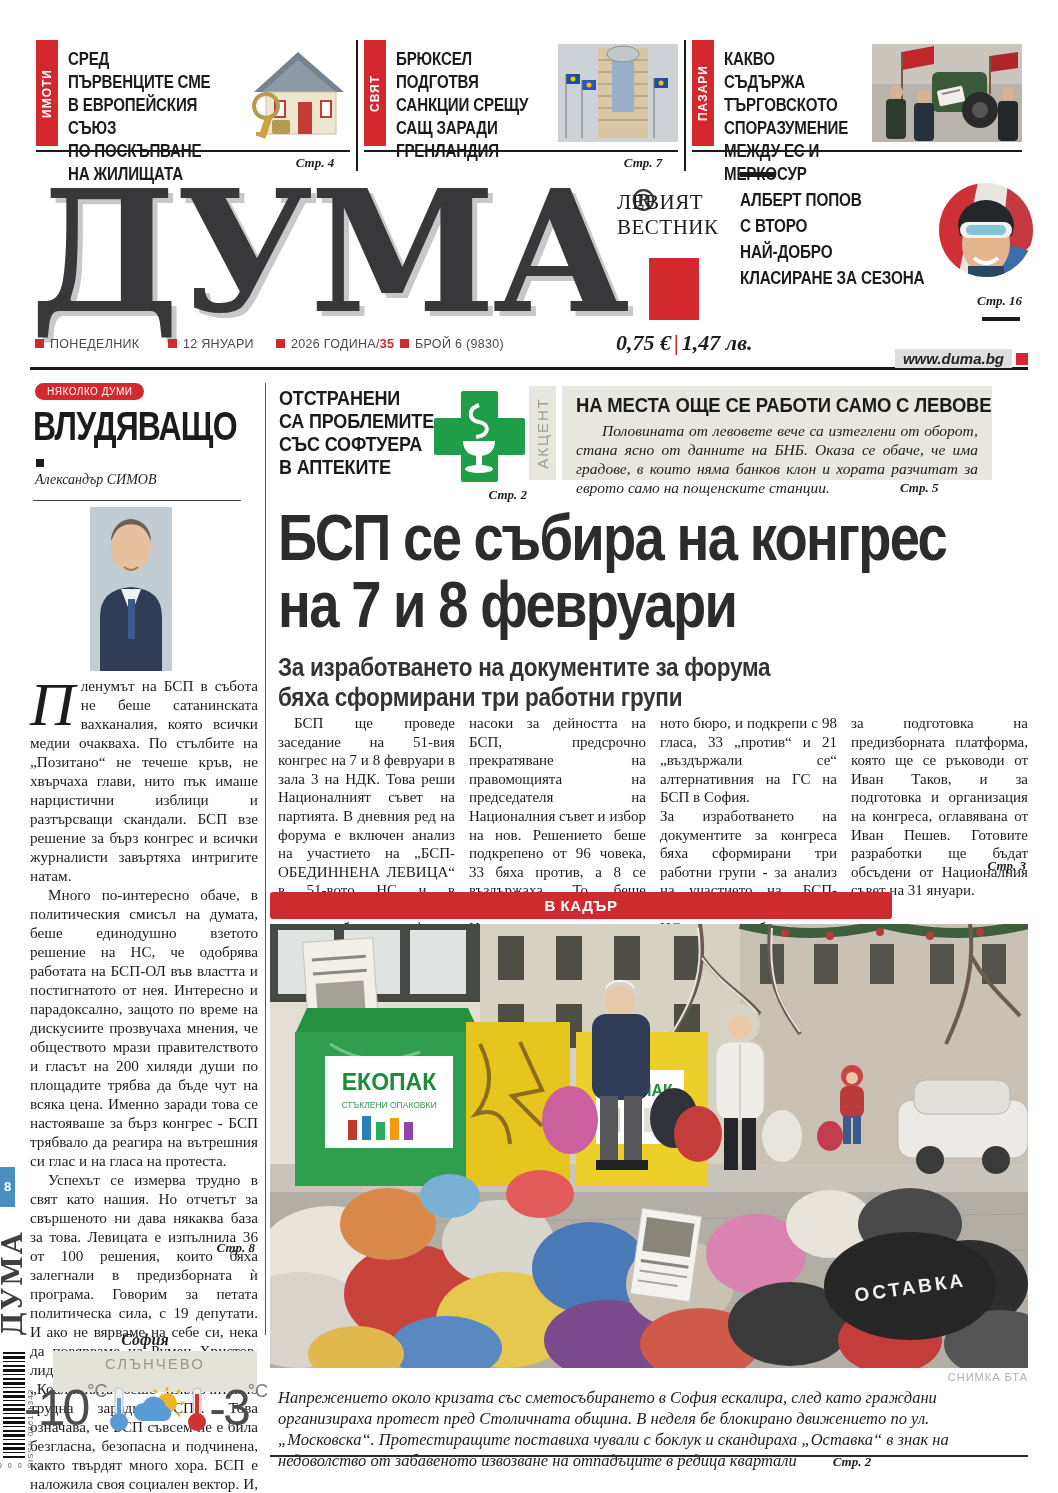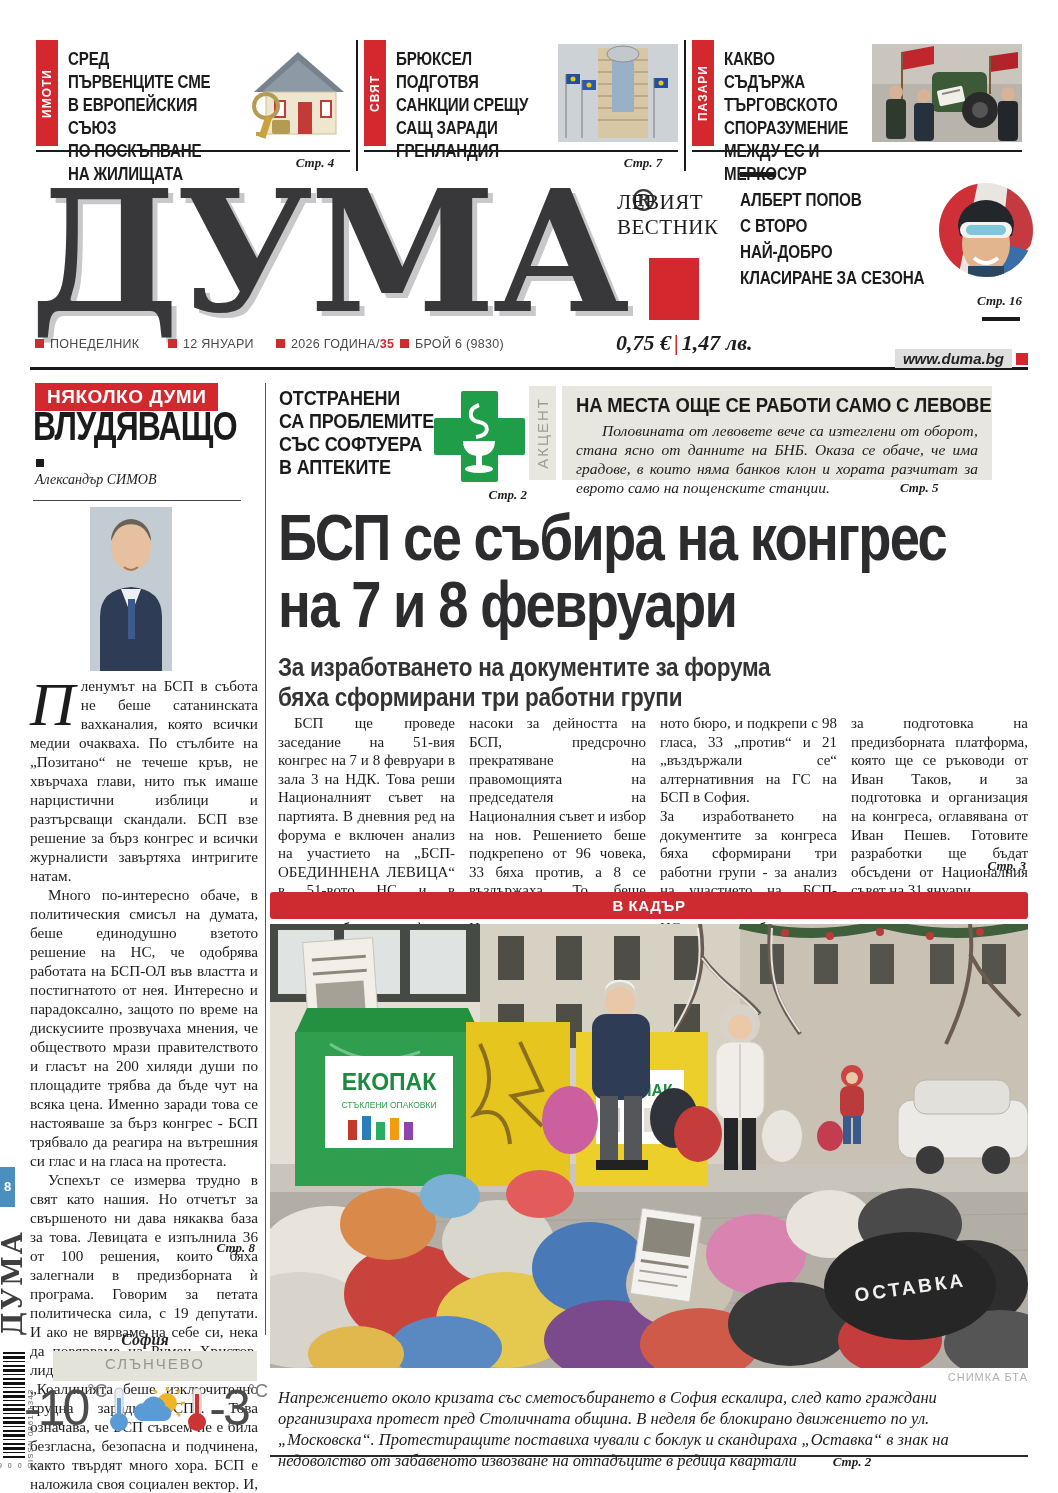--- a/index.html
+++ b/index.html
@@ -49,41 +49,41 @@
   .hl35{color:var(--red);font-weight:bold;}
   .price{left:616px;top:330px;font-family:"Liberation Serif",serif;font-weight:bold;
          font-style:italic;font-size:22px;color:#1d1d1d;}
   .price .sep{color:var(--red);padding:0 3px;}
   .site{right:30px;top:349px;display:flex;align-items:center;z-index:3;}
   .site-band{background:#dedede;padding:1px 8px;font-weight:bold;font-style:italic;
              font-size:15px;color:#222;}
   .site-sq{width:12px;height:12px;background:var(--red);margin-left:4px;}
   .main-rule{left:30px;top:367px;width:998px;height:3px;background:#1a1a1a;}
   
-  .kicker{left:35px;top:383px;background:var(--red);color:#fff;font-weight:bold;
-          font-size:19px;letter-spacing:.5px;padding:3px 12px;}
+  .kicker{left:35px;top:383px;background:var(--red);color:#fff;font-weight:normal;
+          font-size:10px;letter-spacing:.5px;padding:3px 12px;border-radius:10px;}
   .op-title{left:33px;top:404px;font-weight:bold;font-size:40px;letter-spacing:-1px;
             transform:scaleX(.8);transform-origin:0 0;white-space:nowrap;color:#1b1b1b;}
   .op-bullet{left:36px;top:459px;width:8px;height:8px;background:#1b1b1b;}
   .op-author{left:35px;top:472px;font-family:"Liberation Serif",serif;font-style:italic;
              font-size:14px;color:#1d1d1d;}
   .op-rule{left:33px;top:500px;width:208px;height:1px;background:#444;}
   .op-photo{left:90px;top:507px;}
   .op-body{left:30px;top:676px;width:228px;font-family:"Liberation Serif",serif;
            font-size:15.2px;line-height:19px;text-align:justify;color:#1c1c1c;}
   .op-body p{margin:0;}
   .op-body p + p{text-indent:18px;}
   .dropcap{float:left;font-family:"Liberation Serif",serif;font-style:italic;
            font-size:62px;line-height:50px;padding:3px 6px 0 0;color:#1c1c1c;}
   .op-page{left:30px;top:1240px;width:225px;text-align:right;}
   .col-divider{left:265px;top:383px;width:1px;height:952px;background:#555;}
   
   .w-city{left:30px;top:1331px;width:230px;text-align:center;font-family:"Liberation Serif",serif;
           font-weight:bold;font-style:italic;font-size:16px;}
-  .w-bar{left:53px;top:1351px;width:204px;height:30px;background:#e3e3da;color:#98988c;
+  .w-bar{left:53px;top:1351px;width:204px;height:41px;background:#e3e3da;color:#98988c;
          font-size:15px;letter-spacing:2px;text-align:center;line-height:26px;}
   .w-row{left:24px;top:1382px;width:244px;display:flex;align-items:center;
          justify-content:space-between;}
   .temp{font-size:50px;letter-spacing:-3px;color:#4c4c4c;line-height:1;}
   .deg{font-size:18px;letter-spacing:0;color:#7a7a7a;vertical-align:28px;}
   
   .edge-flag{left:0;top:1167px;width:15px;height:40px;background:#4a8fc0;color:#fff;
              font-weight:bold;font-size:13px;text-align:center;line-height:40px;}
   .edge-logo{left:-3px;top:1230px;height:106px;font-family:"DejaVu Serif",serif;
              font-weight:bold;font-size:27px;color:#3f3f3f;letter-spacing:2px;}
@@ -114,21 +114,21 @@
                 white-space:nowrap;transform:scaleX(.85);transform-origin:0 0;color:#2c2c2e;}
   .subhead{left:278px;top:652px;font-weight:bold;font-size:25px;line-height:30px;
            letter-spacing:-.3px;white-space:pre-line;transform:scaleX(.9);
            transform-origin:0 0;color:#333;}
   .lead-cols{left:278px;top:714px;width:750px;display:flex;gap:14px;}
   .lead-col{width:177px;font-family:"Liberation Serif",serif;font-size:15px;
             line-height:18.6px;text-align:justify;white-space:pre-line;color:#1c1c1c;}
   .lead-col:first-child{text-indent:16px;}
   .lead-page{left:938px;top:858px;width:88px;text-align:right;}
   
-  .photo-bar{left:270px;top:892px;width:758px;height:27px;background:#ce2b31;border-radius:3px;
+  .photo-bar{left:270px;top:892px;width:622px;height:27px;background:#ce2b31;border-radius:3px;
              color:#fff;font-weight:bold;font-size:15px;letter-spacing:.5px;text-align:center;
              line-height:27px;}
   .photo{left:270px;top:924px;width:758px;height:444px;}
   .credit{left:270px;top:1371px;width:758px;text-align:right;color:#b0b0b0;font-size:11px;
           letter-spacing:1px;}
   .caption{left:278px;top:1387px;width:750px;font-family:"Liberation Serif",serif;
            font-style:italic;font-size:16.5px;line-height:21px;color:#1c1c1c;}
   .caption .pageref{margin-left:36px;}
   .bottom-rule{left:270px;top:1455px;width:758px;height:2px;background:#2a2a2a;}
 </style>

